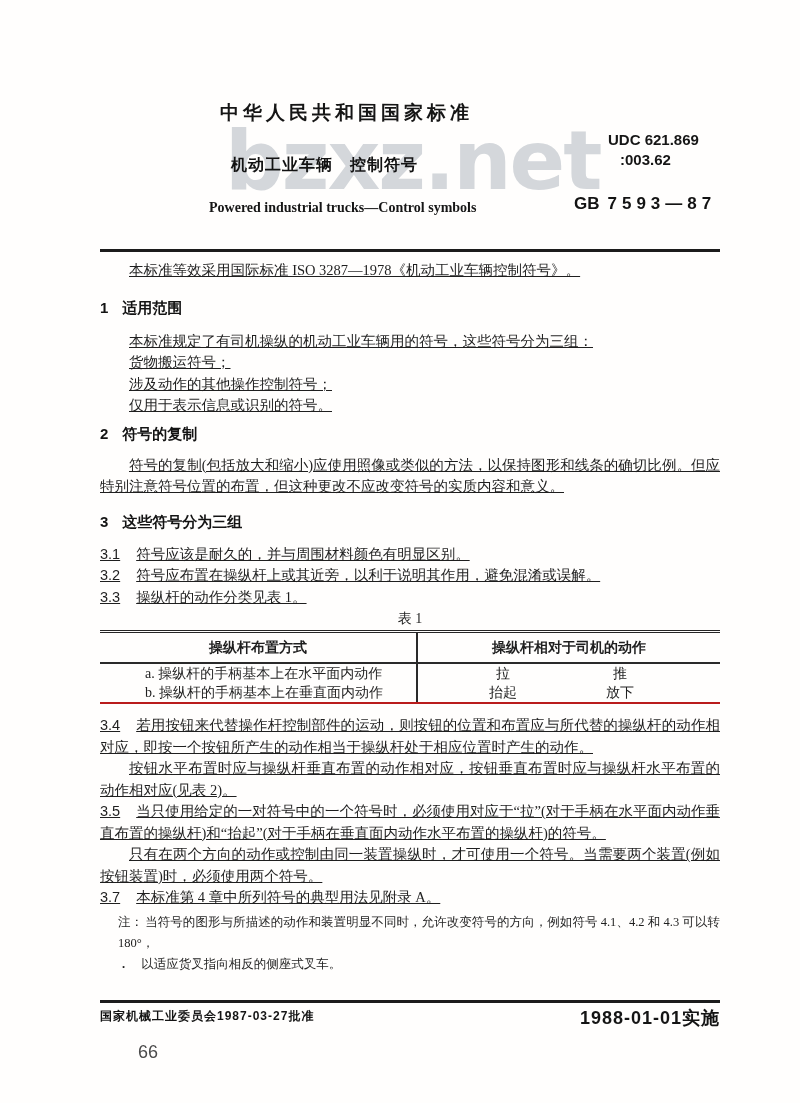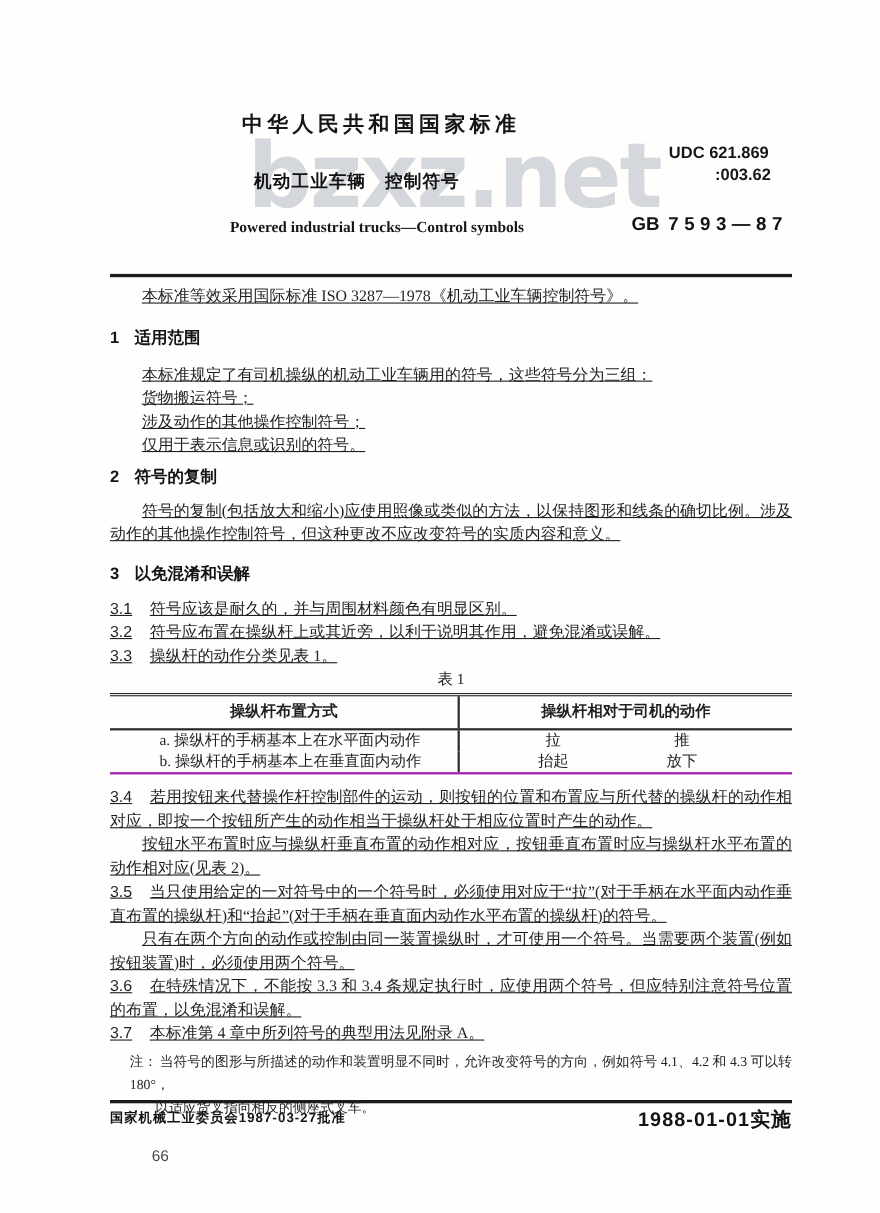--- a/index.html
+++ b/index.html
@@ -36,21 +36,21 @@
   .title-en{
     left:209px;top:200px;
     font-family:"Liberation Serif","DejaVu Serif",serif;
     font-weight:700;font-size:14px;color:#161616;z-index:2;
   }
   .udc-block{
     left:608px;top:130px;z-index:2;
     font-family:"Liberation Sans","DejaVu Sans",sans-serif;
     font-weight:700;font-size:15px;line-height:20px;color:#161616;
   }
-  .udc-line2{margin-left:42px;}
+  .udc-line2{margin-left:12px;}
   .gb-block{
     left:574px;top:194px;z-index:2;
     font-family:"Liberation Sans","DejaVu Sans",sans-serif;
     font-weight:700;font-size:17px;color:#131313;
   }
   .gb-number{letter-spacing:5px;margin-left:8px;}
   .header-rule{
     left:100px;top:249px;width:620px;height:0;
     border-top:3px solid #1c1c1c;z-index:2;
   }
@@ -76,21 +76,21 @@
   .clauses{margin-top:11px;}
   .clause{display:block;margin:0;line-height:21.5px;}
   .clause .num{font-family:"Liberation Sans","DejaVu Sans",sans-serif;margin-right:16px;}
   
   .tbl-caption{
     text-align:center;margin-top:1px;line-height:19px;font-size:14px;
   }
   .tbl{
     margin-top:2px;width:620px;
     border-top:3px double #262626;
-    border-bottom:2px solid #a21caf;
+    border-bottom:2px solid #b91c1c;
     font-size:14px;
   }
   .tbl-row{display:grid;grid-template-columns:318px 302px;}
   .tbl-head{border-bottom:2px solid #2a2a2a;}
   .cell{padding:0;}
   .c-left{border-right:2px solid #2a2a2a;}
   .tbl-head .cell{
     text-align:center;line-height:29px;font-weight:700;
     font-family:"Liberation Serif","DejaVu Serif",serif;
   }
@@ -117,21 +117,21 @@
   }
   .footer-right{
     right:80px;top:1006px;z-index:2;
     font-family:"Liberation Sans","DejaVu Sans",sans-serif;
     font-weight:700;font-size:18px;letter-spacing:1px;color:#141414;
     position:absolute;
   }
   .page-num{
     left:138px;top:1042px;z-index:2;
     font-family:"Liberation Sans","DejaVu Sans",sans-serif;
-    font-size:14px;color:#4a4a4a;
+    font-size:18px;color:#4a4a4a;
   }
 </style>
 </head>
 <body>
 
 <div class="page">
 
   <div class="abs watermark">bzxz.net</div>
 
   <div class="abs std-label">中华人民共和国国家标准</div>
@@ -157,24 +157,24 @@
       <span class="sec-num">1</span><span>适用范围</span>
     </h2>
     <p class="indent p-s1">本标准规定了有司机操纵的机动工业车辆用的符号，这些符号分为三组：</p>
     <p class="indent">货物搬运符号；</p>
     <p class="indent">涉及动作的其他操作控制符号；</p>
     <p class="indent">仅用于表示信息或识别的符号。</p>
 
     <h2 class="sec h-s2">
       <span class="sec-num">2</span><span>符号的复制</span>
     </h2>
-    <p class="indent p-s2">符号的复制(包括放大和缩小)应使用照像或类似的方法，以保持图形和线条的确切比例。涉及动作的其他操作控制符号，但这种更改不应改变符号的实质内容和意义。</p>
+    <p class="indent p-s2">符号的复制(包括放大和缩小)应使用照像或类似的方法，以保持图形和线条的确切比例。但应特别注意符号位置的布置，但这种更改不应改变符号的实质内容和意义。</p>
 
     <h2 class="sec h-s3">
-      <span class="sec-num">3</span><span>以免混淆和误解</span>
+      <span class="sec-num">3</span><span>这些符号分为三组</span>
     </h2>
 
     <div class="clauses">
       <p class="clause">
         <span class="num">3.1</span><span>符号应该是耐久的，并与周围材料颜色有明显区别。</span>
       </p>
       <p class="clause">
         <span class="num">3.2</span><span>符号应布置在操纵杆上或其近旁，以利于说明其作用，避免混淆或误解。</span>
       </p>
       <p class="clause">
@@ -209,23 +209,20 @@
     <div class="clauses">
       <p class="clause">
         <span class="num">3.4</span><span>若用按钮来代替操作杆控制部件的运动，则按钮的位置和布置应与所代替的操纵杆的动作相对应，即按一个按钮所产生的动作相当于操纵杆处于相应位置时产生的动作。</span>
       </p>
       <p class="indent">按钮水平布置时应与操纵杆垂直布置的动作相对应，按钮垂直布置时应与操纵杆水平布置的动作相对应(见表 2)。</p>
       <p class="clause">
         <span class="num">3.5</span><span>当只使用给定的一对符号中的一个符号时，必须使用对应于“拉”(对于手柄在水平面内动作垂直布置的操纵杆)和“抬起”(对于手柄在垂直面内动作水平布置的操纵杆)的符号。</span>
       </p>
       <p class="indent">只有在两个方向的动作或控制由同一装置操纵时，才可使用一个符号。当需要两个装置(例如按钮装置)时，必须使用两个符号。</p>
       <p class="clause">
-        <span class="num">3.6</span><span>在特殊情况下，不能按 3.3 和 3.4 条规定执行时，应使用两个符号，但应特别注意符号位置的布置，以免混淆和误解。</span>
-      </p>
-      <p class="clause">
         <span class="num">3.7</span><span>本标准第 4 章中所列符号的典型用法见附录 A。</span>
       </p>
     </div>
 
     <div class="note">
       <div class="note-l1">
         <span class="note-label">注：</span><span>当符号的图形与所描述的动作和装置明显不同时，允许改变符号的方向，例如符号 4.1、4.2 和 4.3 可以转 180°，</span>
       </div>
       <div class="note-l2">
         <span class="note-bullet">.</span><span>以适应货叉指向相反的侧座式叉车。</span>

